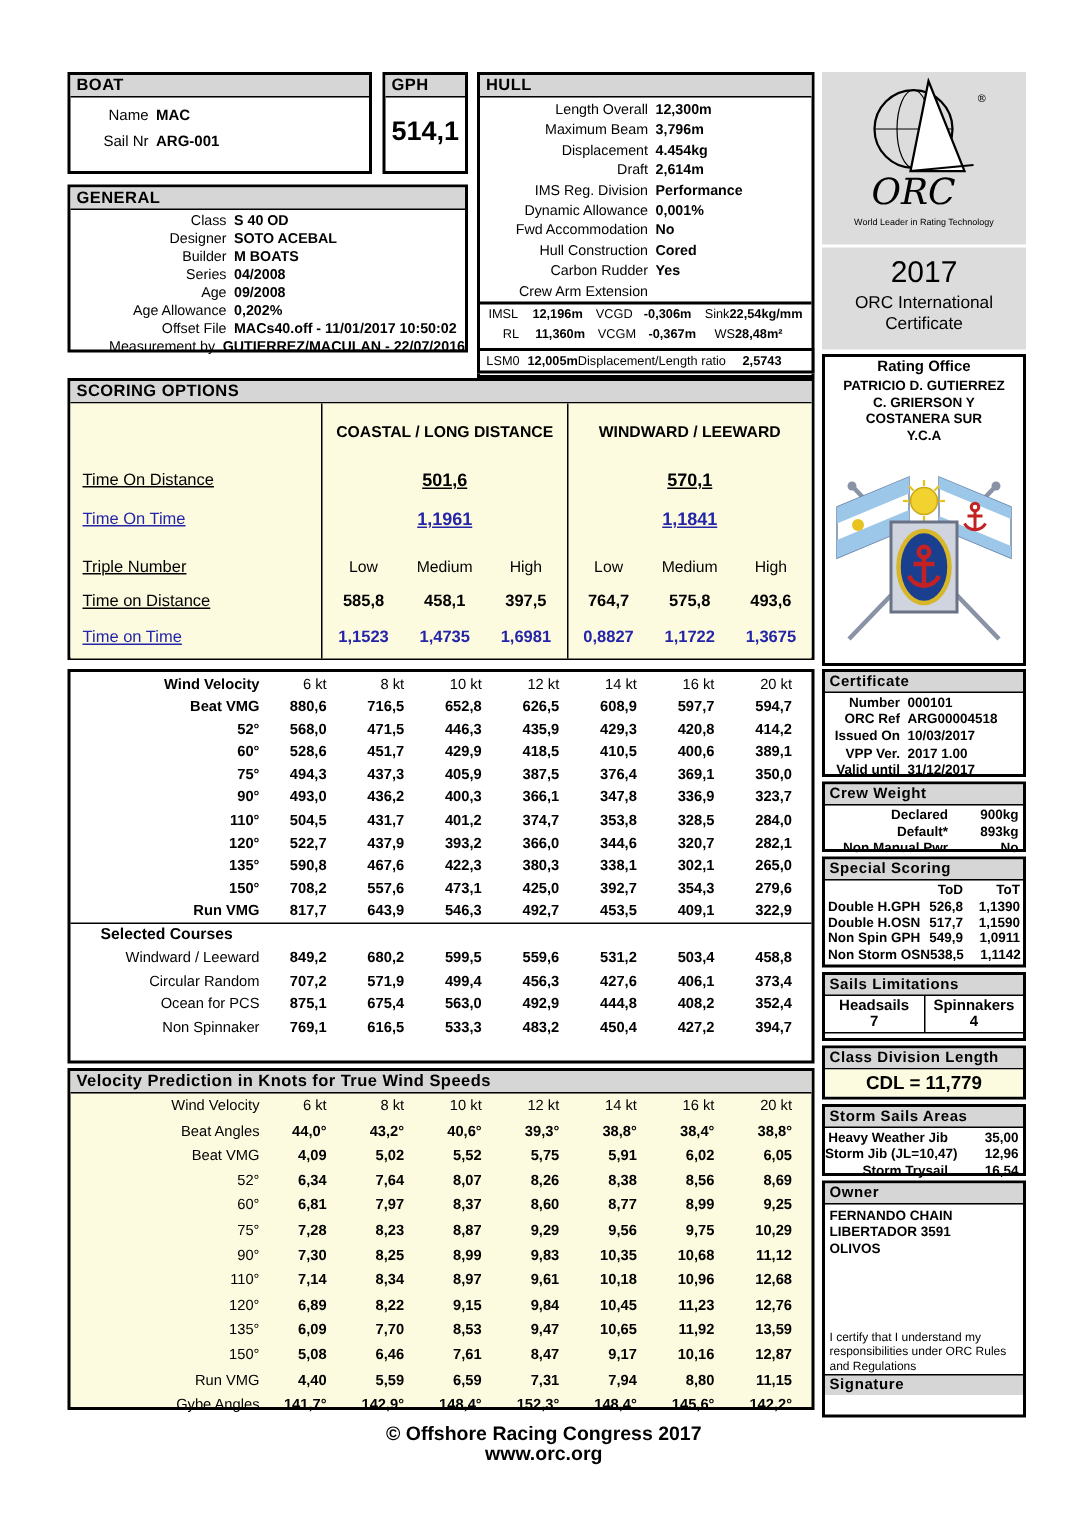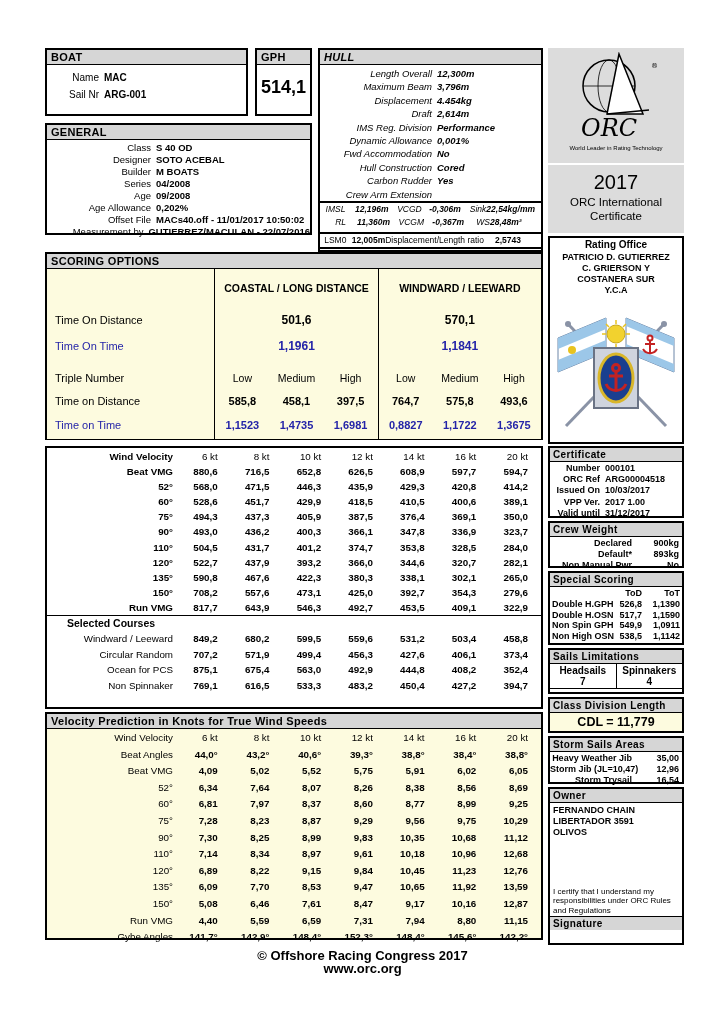--- a/index.html
+++ b/index.html
@@ -31,21 +31,21 @@
   .m3{width:40px;text-align:right;font-weight:bold;}
   .m4{width:26px;text-align:right;}
   .m5{flex:1;text-align:left;font-weight:bold;padding-right:6px;}
   
   .scontent{display:flex;height:170px;}
   .scol{display:flex;flex-direction:column;}
   .slabels{width:168px;}
   .sgroup{width:163px;border-left:1px solid #000;}
   .sh{height:38px;display:flex;align-items:center;justify-content:center;
       font-weight:bold;font-size:10.5px;text-align:center;}
-  .sr{height:26px;display:flex;align-items:center;}
+  .sr{height:26px;display:flex;align-items:center;text-decoration:underline;}
   .sr.lab{padding-left:8px;font-size:11px;}
   .sr.cent{justify-content:center;font-weight:bold;font-size:12px;}
   .ssp{height:8px;}
   .sr3{height:24px;display:flex;align-items:center;}
   .sr3 span{flex:1;text-align:center;}
   .sr3.heads span{font-size:10.5px;}
   .sr3.vals span{font-weight:bold;font-size:11px;}
   .srt{height:22px;}
   
   .trow{display:flex;}
@@ -99,21 +99,21 @@
           <span class="lvv">ARG-001</span>
         </div>
       </div>
   </div>
 
   <div class="box" style="left:255px;top:48px;width:57px;height:68px;">
     <div class="hdr">GPH</div>
     <div style="text-align:center;font-weight:bold;font-size:18px;padding-top:12px;">514,1</div>
   </div>
 
-  <div class="box" style="left:318px;top:48px;width:225px;height:204px;font-style:italic;">
+  <div class="box" style="left:318px;top:48px;width:225px;height:204px;">
     <div class="hdr">HULL</div>
     <div id="hull-rows">
         <div class="lvrow">
           <span class="lvl">Length Overall</span>
           <span class="lvv">12,300m</span>
         </div>
         <div class="lvrow">
           <span class="lvl">Maximum Beam</span>
           <span class="lvv">3,796m</span>
         </div>
@@ -705,21 +705,21 @@
           <span class="l">Double H.OSN</span>
           <span class="a">517,7</span>
           <span class="b">1,1590</span>
         </div>
         <div class="ssrow">
           <span class="l">Non Spin GPH</span>
           <span class="a">549,9</span>
           <span class="b">1,0911</span>
         </div>
         <div class="ssrow">
-          <span class="l">Non High OSN</span>
+          <span class="l">Non Storm OSN</span>
           <span class="a">538,5</span>
           <span class="b">1,1142</span>
         </div>
       </div>
   </div>
 
   <div class="box sbx" style="top:648px;height:46px;">
     <div class="shdr">Sails Limitations</div>
     <div class="cellpair">
       <div class="cell">

